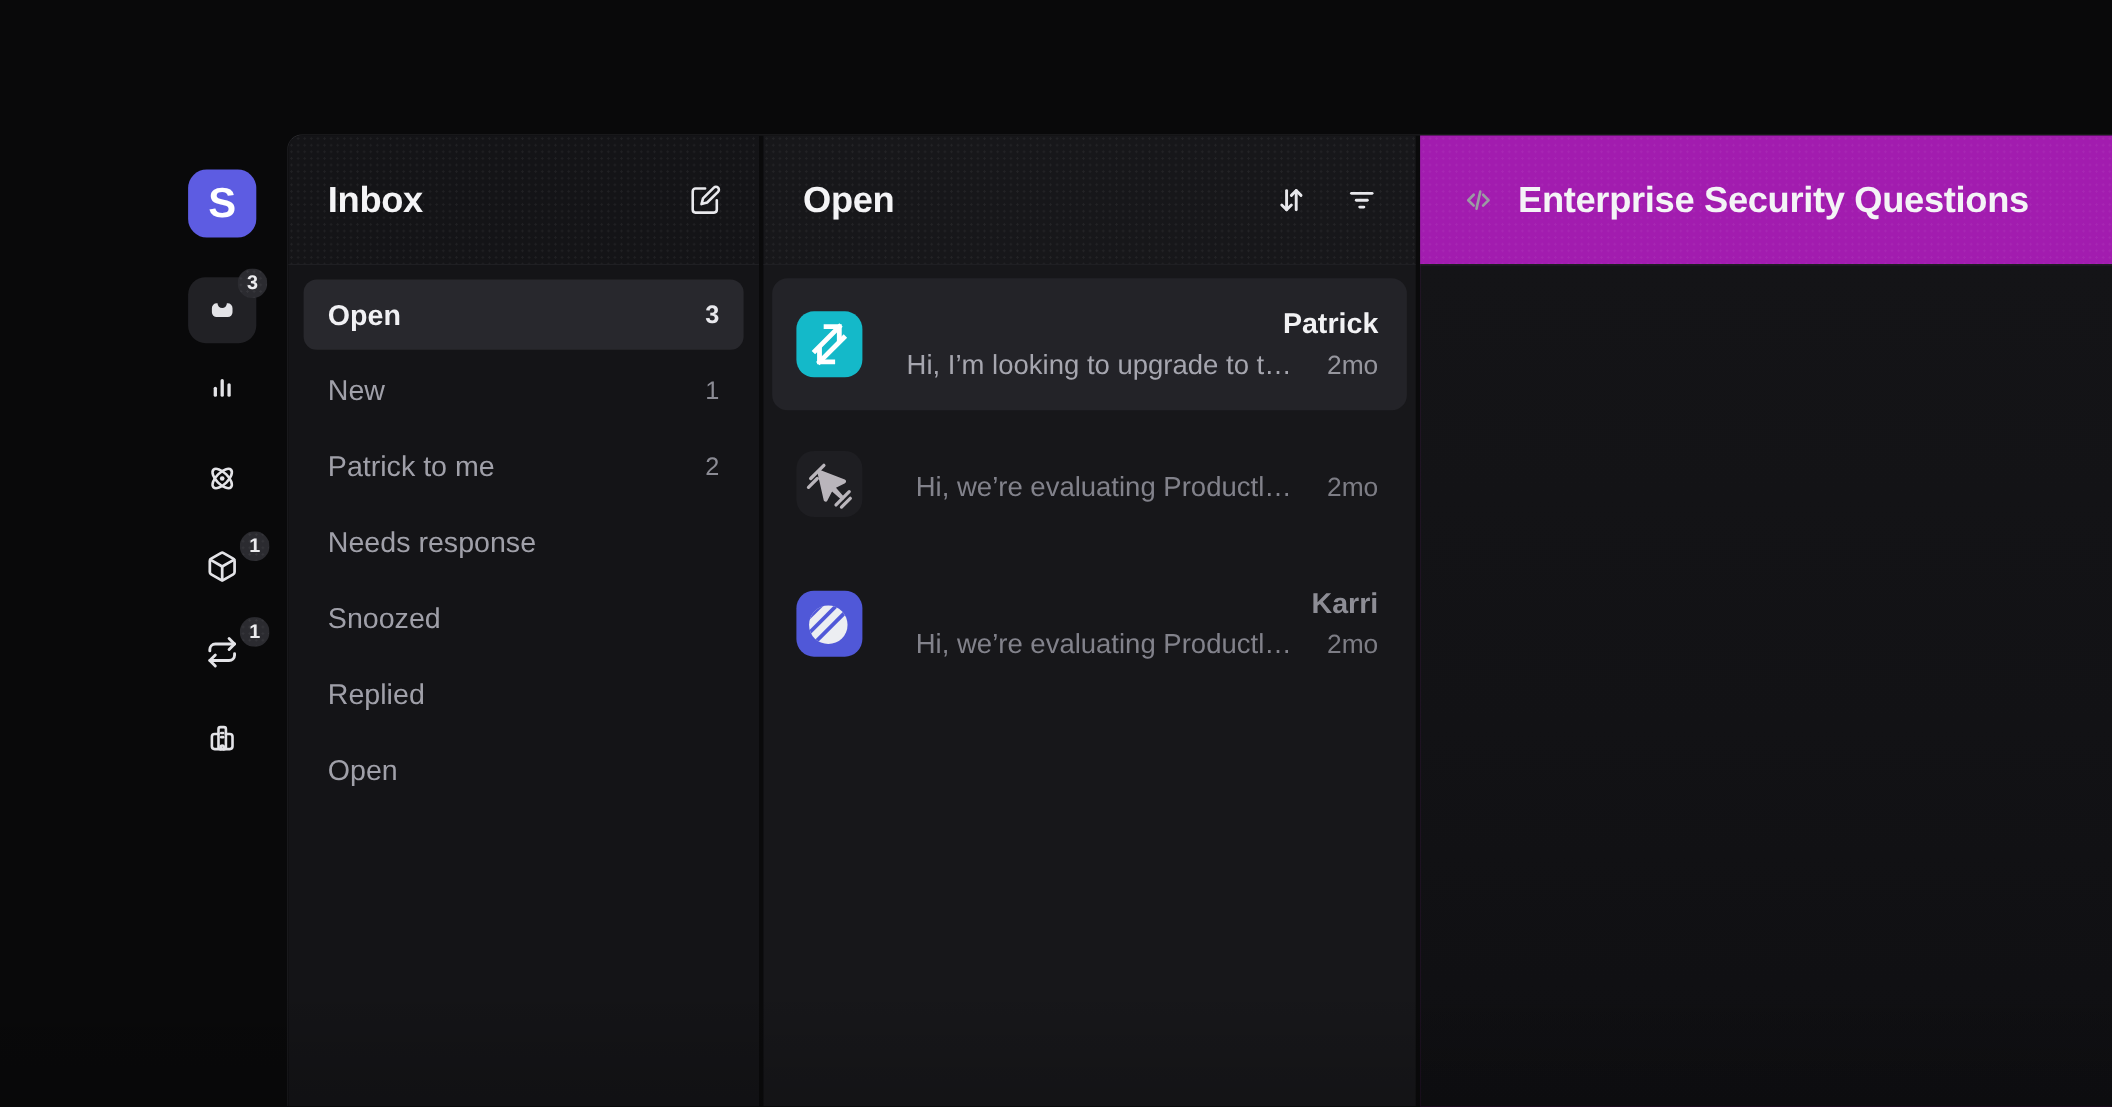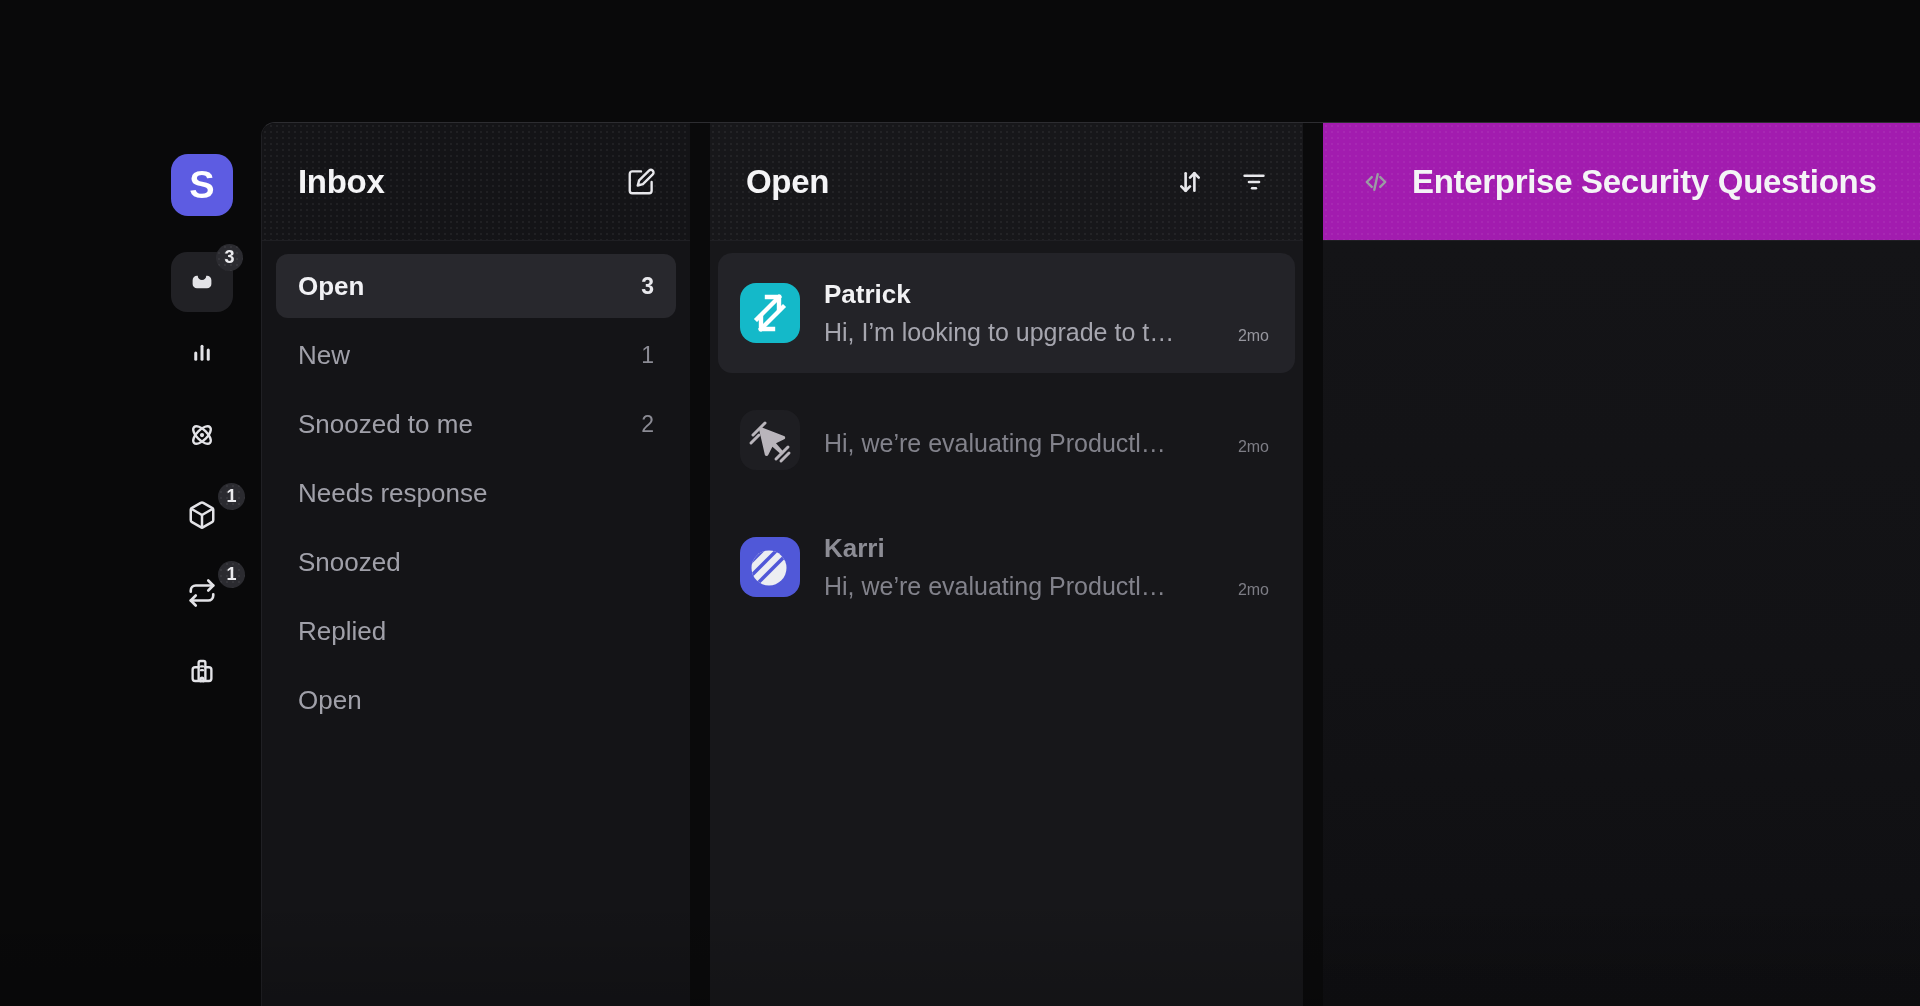--- a/index.html
+++ b/index.html
@@ -35,21 +35,21 @@
     position:absolute; top:-10px; right:-12px; min-width:27px; height:27px;
     padding:0 7px; border-radius:14px; background:#2b2b30; color:#ebebee;
     font-size:18px; font-weight:700; display:flex; align-items:center; justify-content:center;
   }
   .rail-btn.r0 .rail-badge { top:-8px; right:-10px; }
 
   
   .panels {
     flex:1; margin-top:122px; background:#0a0a0b;
     border-top:1px solid #2d2d31; border-left:1px solid #202024;
-    border-radius:14px 0 0 0; display:flex; gap:20px; overflow:hidden;
+    border-radius:14px 0 0 0; display:flex; gap:4px; overflow:hidden;
   }
   .panel { display:flex; flex-direction:column; min-width:0; }
   .panel.inbox  { width:428px; flex:none; background:#141417; }
   .panel.list   { width:593px; flex:none; background:#17171a; }
   .panel.detail { flex:1; background:#a21caf; }
 
   .dots {
     background-image:radial-gradient(rgba(255,255,255,0.05) 1px, rgba(0,0,0,0) 1.1px);
     background-size:6px 6px;
   }
@@ -79,25 +79,25 @@
     padding:0 26px 0 22px; cursor:pointer;
   }
   .convo.selected { background:#232328; }
   .avatar {
     width:60px; height:60px; border-radius:16px; flex:none;
     display:flex; align-items:center; justify-content:center; overflow:hidden;
   }
   .avatar.av-teal   { background:#14b9c9; }
   .avatar.av-dark   { background:#1e1e22; }
   .avatar.av-indigo { background:#5058d8; }
-  .convo-text { margin-left:24px; flex:1; min-width:0; }
+  .convo-text { margin-left:24px; flex:1; min-width:0;text-align:right; }
   .convo-name { font-size:26px; font-weight:700; color:#f2f2f4; line-height:1.2; }
   .convo-sub { display:flex; align-items:baseline; margin-top:7px; }
   .preview { font-size:25px; color:#a6a6af; flex:1; white-space:nowrap; overflow:hidden; }
-  .time { font-size:16px; color:#96969e; margin-left:17px; flex:none; }
+  .time { font-size:24px; color:#96969e; margin-left:32px; flex:none; }
   .convo.read .convo-name { color:#8d8d95; }
   .convo.read .preview { color:#82828b; }
   .convo.read .time { color:#7d7d85; }
 
   
   .detail-header .code-glyph { color:#9b9ba3; margin-right:19px; display:flex; }
   .detail-body { flex:1; background:linear-gradient(180deg,#141417 0%,#121215 55%,#0f0f12 100%); }
 
   .app::after {
     content:""; position:absolute; left:0; right:0; bottom:0; height:110px;
@@ -198,21 +198,21 @@
       <ul class="inbox-list" style="list-style:none;margin:0">
         <li class="inbox-row selected dots">
           <span>Open</span>
           <span class="count">3</span>
         </li>
         <li class="inbox-row">
           <span>New</span>
           <span class="count">1</span>
         </li>
         <li class="inbox-row">
-          <span>Snoozed to me</span>
+          <span>Patrick to me</span>
           <span class="count">2</span>
         </li>
         <li class="inbox-row">
           <span>Needs response</span>
           <span class="count"></span>
         </li>
         <li class="inbox-row">
           <span>Snoozed</span>
           <span class="count"></span>
         </li>

